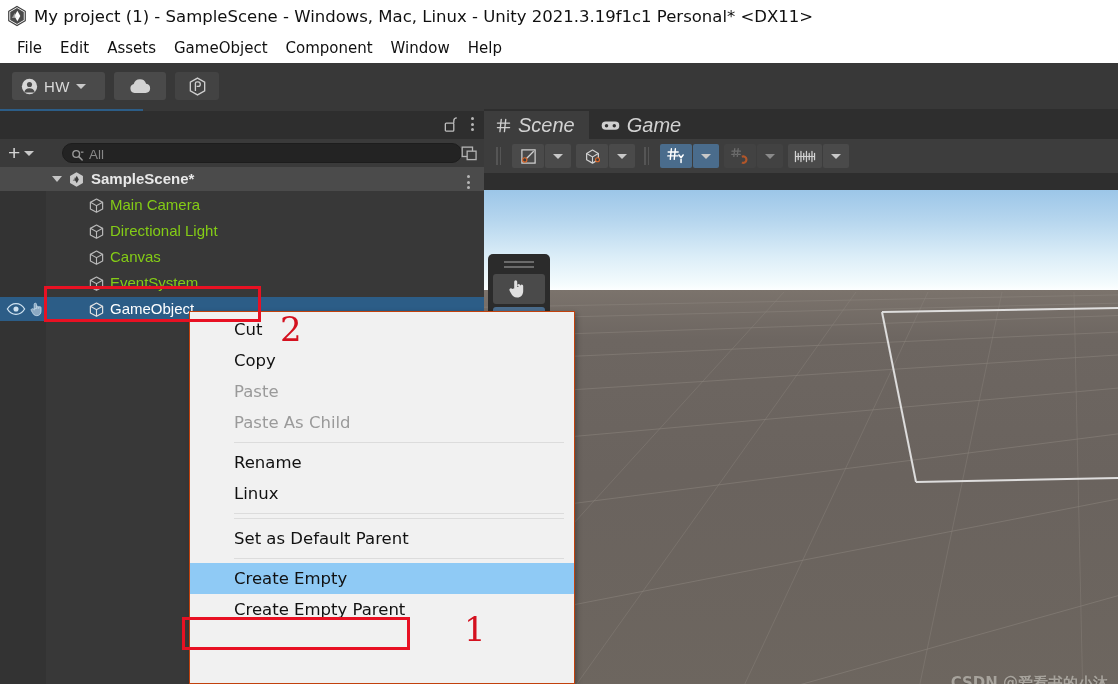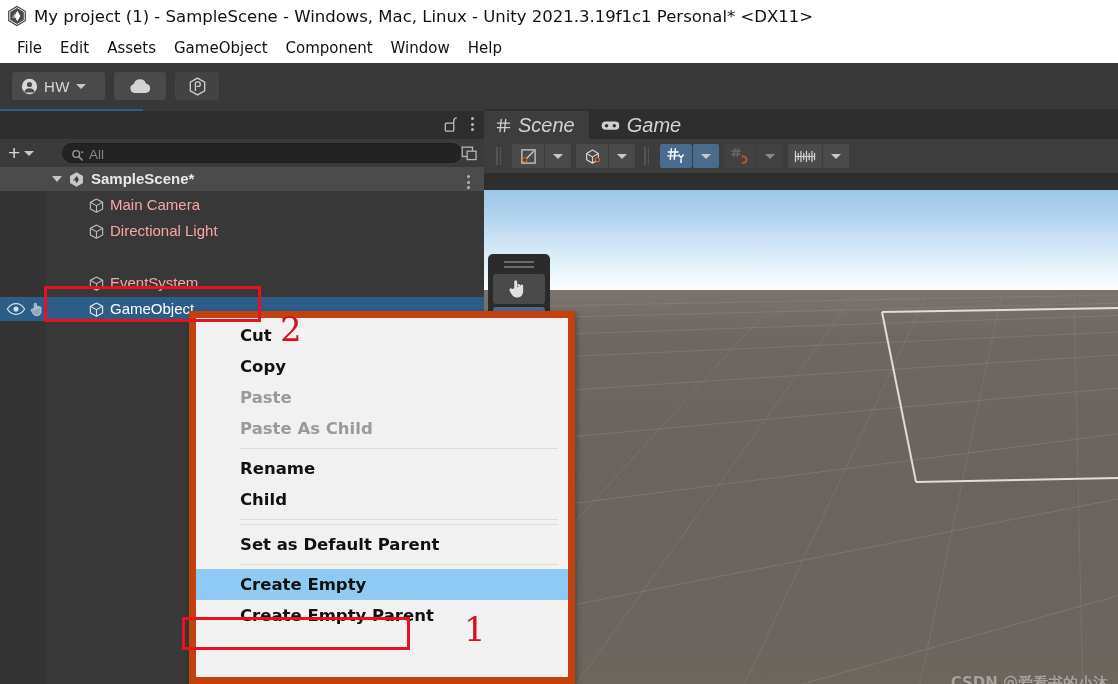--- a/index.html
+++ b/index.html
@@ -136,21 +136,21 @@
     font-size: 15px; color: #e8e8e8; font-weight: bold;
   }
   .scene-row .kebab { position: absolute; right: 12px; top: 6px; }
 
   .go-row {
     position: absolute; left: 0; width: 484px; height: 24px;
     display: flex; align-items: center; cursor: default;
   }
   .go-row.selected { background: #2c5d87; }
   .go-icon { position: absolute; left: 88px; top: 4px; width: 17px; height: 17px; }
-  .go-label { position: absolute; left: 110px; top: 3px; font-size: 15px; color: #fca5a5; }
+  .go-label { position: absolute; left: 110px; top: 3px; font-size: 15px; color: #84cc16; }
   .go-row.selected .go-label { color: #ffffff; }
   .vis-eye { position: absolute; left: 6px; top: 5px; width: 20px; height: 14px; }
   .vis-hand { position: absolute; left: 29px; top: 4px; width: 17px; height: 16px; }
 
   
   .scene-panel {
     position: absolute; left: 484px; top: 109px; width: 634px; height: 575px;
     background: #2e2e2e;
   }
   .scene-tabrow {
@@ -214,24 +214,23 @@
     font-size: 15px; color: #a7a39c;
     font-family: "DejaVu Sans", sans-serif;
     text-shadow: 0 1px 1px rgba(0,0,0,.18);
     white-space: nowrap;
   }
 
   
   .ctx-menu {
     position: absolute; left: 189px; top: 311px; width: 386px; height: 373px;
     background: #f1f1f1;
-    border: 7px solid #c2410c;
+    border: 1px solid #c2410c;
     box-shadow: 2px 2px 5px rgba(0,0,0,.28);
     padding-top: 2px;
-    font-weight: bold;
   }
   .ctx-item {
     height: 31px; display: flex; align-items: center;
     padding-left: 44px; font-size: 16.5px; color: #111;
     font-family: "DejaVu Sans", sans-serif; cursor: default;
     position: relative;
   }
   .ctx-item.disabled { color: #9a9a9a; }
   .ctx-item.highlight { background: #8fcaf5; }
   .ctx-sep { height: 1px; background: #dcdcdc; margin: 4px 10px 4px 44px; }
@@ -362,20 +361,27 @@
       </div>
 
       <div class="go-row" style="top:52px;">
         <svg class="go-icon" viewBox="0 0 20 20">
           <path d="M10 2.4 17.2 6.3v7.7L10 17.9 2.8 14V6.3z" fill="none" stroke="#b9b9b9" stroke-width="1.4" stroke-linejoin="round"></path>
           <path d="M2.8 6.3 10 10.2l7.2-3.9M10 10.2v7.7" fill="none" stroke="#b9b9b9" stroke-width="1.3"></path>
         </svg>
         <span class="go-label">Directional Light</span>
       </div>
 
+      <div class="go-row" style="top:78px;">
+        <svg class="go-icon" viewBox="0 0 20 20">
+          <path d="M10 2.4 17.2 6.3v7.7L10 17.9 2.8 14V6.3z" fill="none" stroke="#b9b9b9" stroke-width="1.4" stroke-linejoin="round"></path>
+          <path d="M2.8 6.3 10 10.2l7.2-3.9M10 10.2v7.7" fill="none" stroke="#b9b9b9" stroke-width="1.3"></path>
+        </svg>
+        <span class="go-label">Canvas</span>
+      </div>
 
       <div class="go-row" style="top:104px;">
         <svg class="go-icon" viewBox="0 0 20 20">
           <path d="M10 2.4 17.2 6.3v7.7L10 17.9 2.8 14V6.3z" fill="none" stroke="#b9b9b9" stroke-width="1.4" stroke-linejoin="round"></path>
           <path d="M2.8 6.3 10 10.2l7.2-3.9M10 10.2v7.7" fill="none" stroke="#b9b9b9" stroke-width="1.3"></path>
         </svg>
         <span class="go-label">EventSystem</span>
       </div>
 
       <div class="go-row selected" style="top:130px;">
@@ -553,21 +559,21 @@
   </div>
 
   <div class="ctx-menu">
     <div class="ctx-rail"></div>
     <div class="ctx-item">Cut</div>
     <div class="ctx-item">Copy</div>
     <div class="ctx-item disabled">Paste</div>
     <div class="ctx-item disabled">Paste As Child</div>
     <div class="ctx-sep"></div>
     <div class="ctx-item">Rename</div>
-    <div class="ctx-item">Child</div>
+    <div class="ctx-item">Linux</div>
     <div class="ctx-sep"></div>
     <div class="ctx-sep"></div>
     <div class="ctx-item">Set as Default Parent</div>
     <div class="ctx-sep"></div>
     <div class="ctx-item highlight">Create Empty</div>
     <div class="ctx-item">Create Empty Parent</div>
   </div>
 
   <div class="anno-box" style="left:44px; top:286px; width:217px; height:36px;"></div>
   <div class="anno-num" style="left:280px; top:312px;">2</div>

